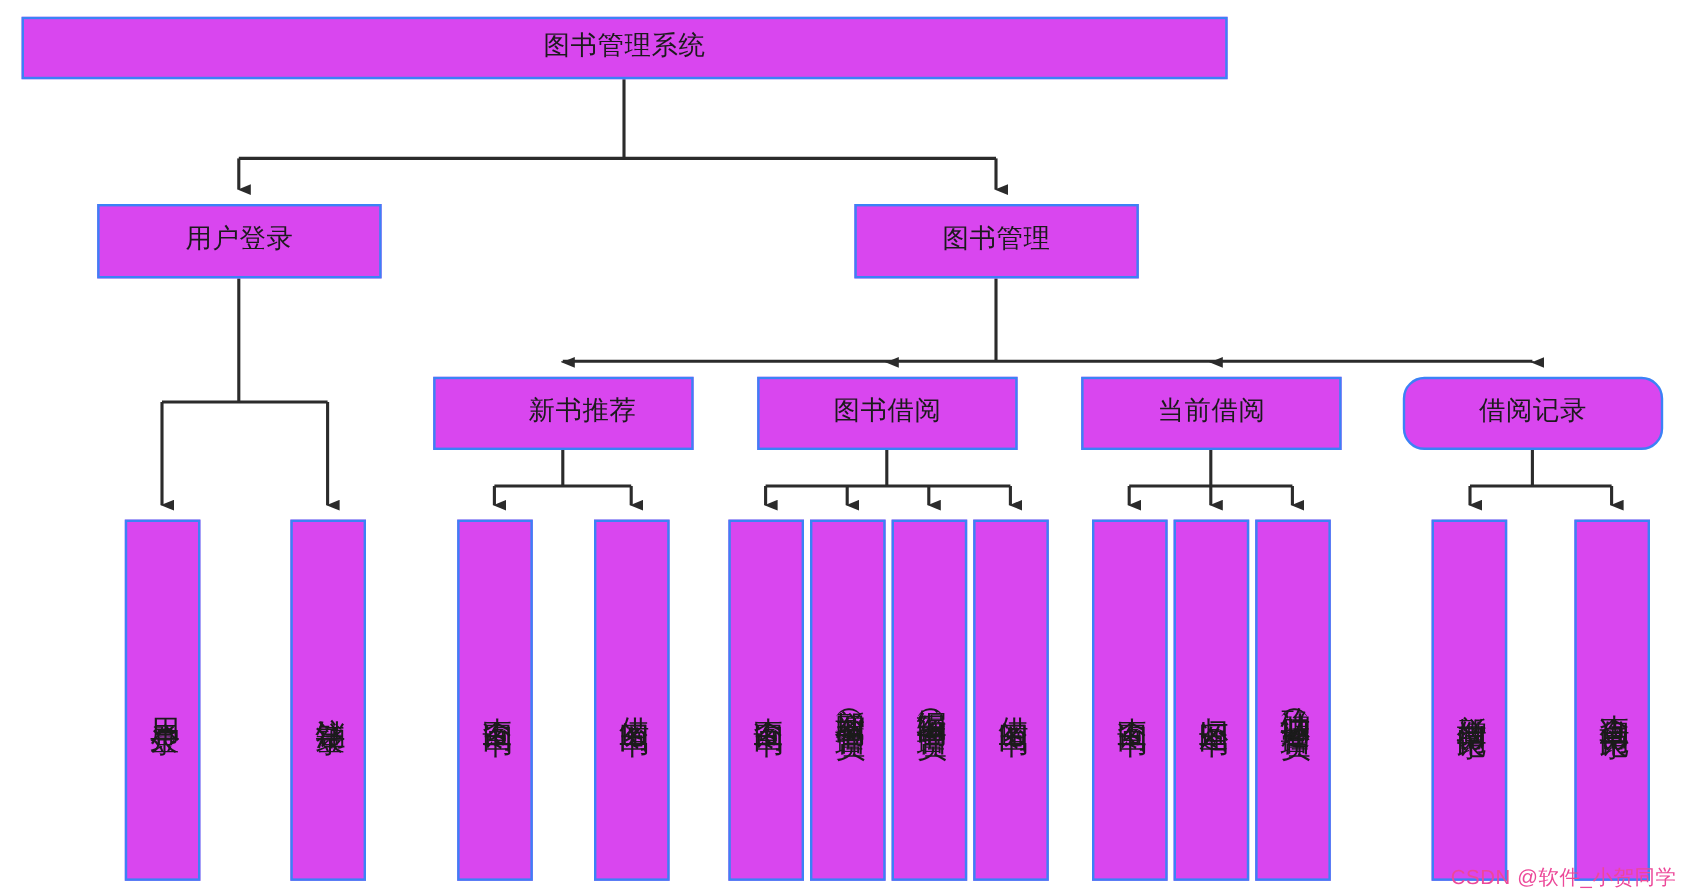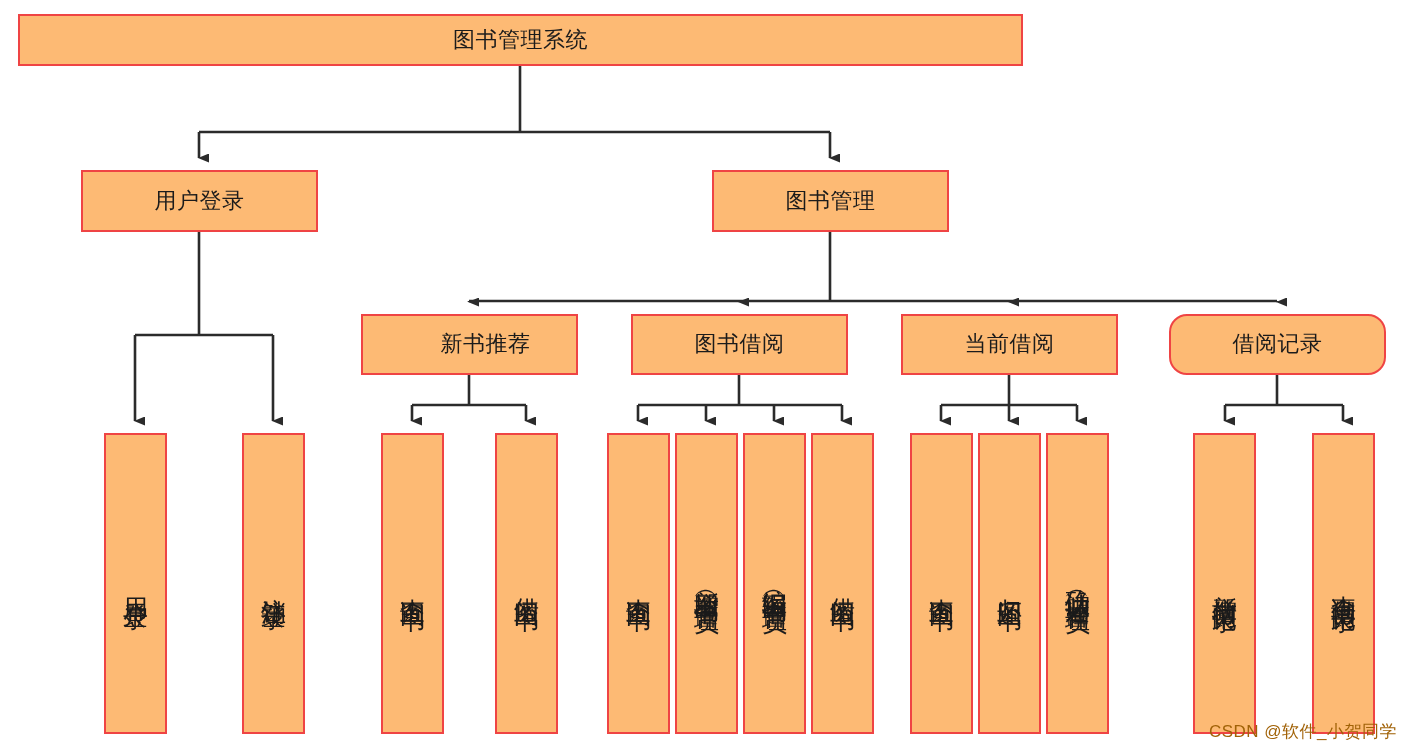--- a/index.html
+++ b/index.html
@@ -17,26 +17,27 @@
   }
   #edges{
     position:absolute;
     left:0; top:0;
     width:1405px; height:747px;
     pointer-events:none;
   }
   .node{
     position:absolute;
     box-sizing:border-box;
-    background:#fdba74;
-    border:2px solid #ef4444;
+    background:#d946ef;
+    border:2px solid #3b82f6;
     display:flex;
     align-items:center;
     justify-content:center;
     color:#1b1b1b;
+    font-family:Liberation Mono, monospace;
   }
   .node .lbl{
     display:block;
     text-align:center;
     line-height:1.12;
     letter-spacing:0.5px;
   }
   
   .node.horiz .lbl{
     writing-mode:horizontal-tb;
@@ -54,21 +55,21 @@
     font-size:25px;
     line-height:1.0;
     letter-spacing:3px;
     white-space:nowrap;
   }
   .watermark{
     position:absolute;
     right:8px;
     bottom:4px;
     font-size:17px;
-    color:#a16207;
+    color:#ec4899;
     letter-spacing:0.5px;
     white-space:nowrap;
     user-select:none;
   }
 </style>
 </head>
 <body>
 
 <div id="canvas">
 

